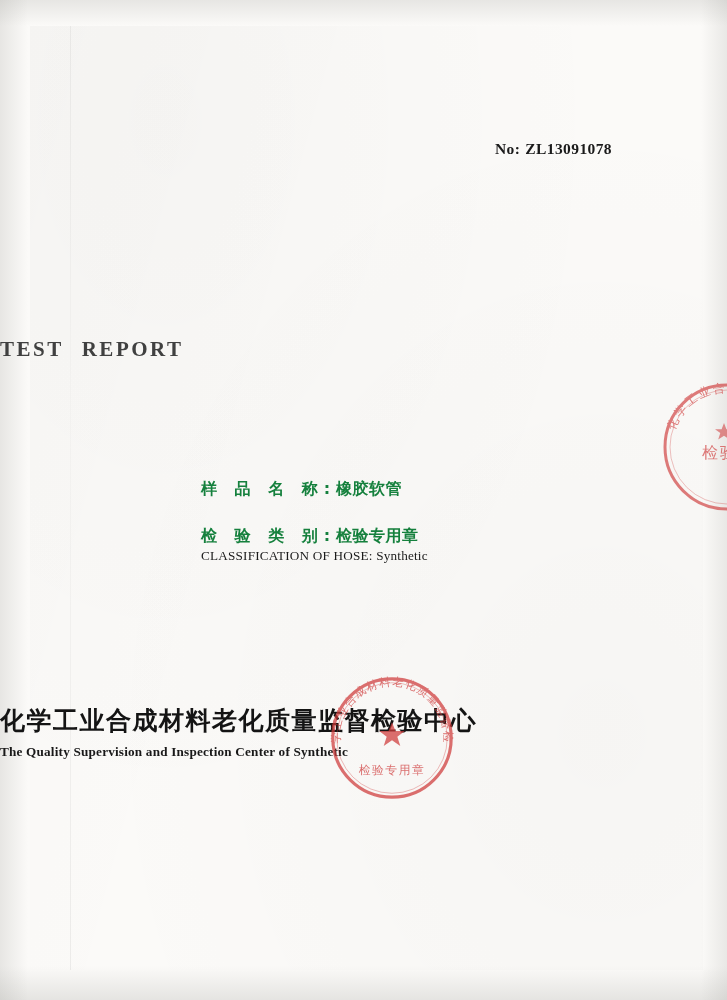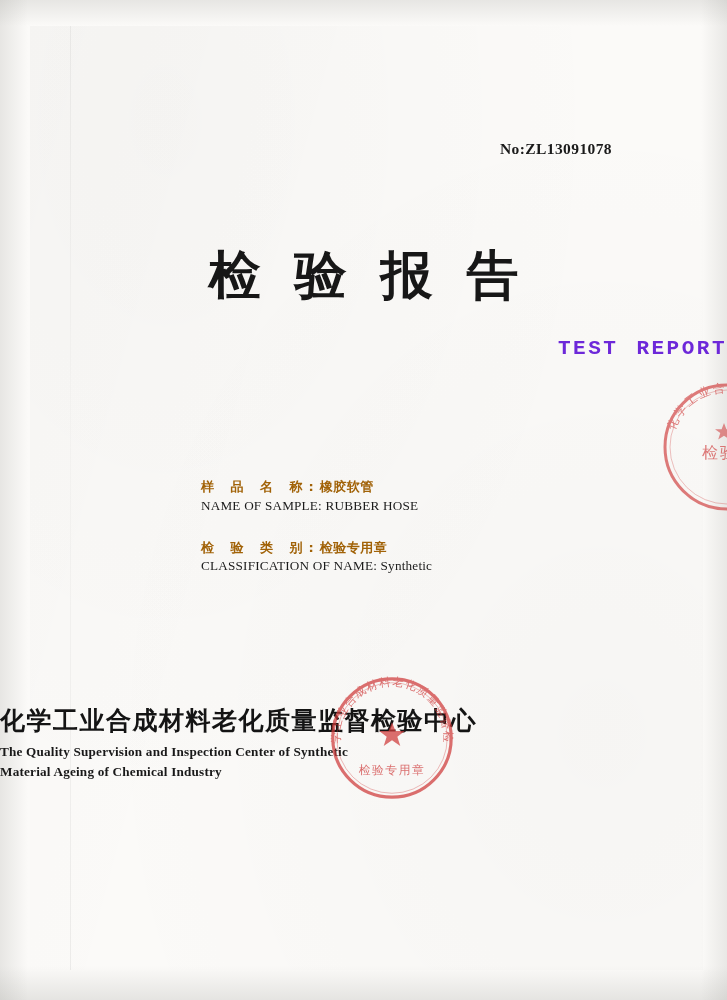--- a/index.html
+++ b/index.html
@@ -50,62 +50,62 @@
     position: absolute;
     top: 140px;
     right: 115px;
     font-size: 15.5px;
     letter-spacing: 0.4px;
     font-family: "Liberation Serif", serif;
     font-weight: 700;
     color: #1a1a1a;
     white-space: nowrap;
   }
-  .doc-no .lbl { font-weight: 700; }
+  .doc-no .lbl { font-weight: 700; margin-right: 5px; }
 
   .title-cn {
     position: absolute;
     top: 248px;
     left: 0;
     width: 727px;
     text-align: center;
     font-family: "DejaVu Serif", serif;
     font-weight: 700;
     font-size: 52px;
     letter-spacing: 34px;
     text-indent: 34px;
     color: #171717;
     line-height: 1.05;
   }
   .title-en {
     position: absolute;
     top: 337px;
     left: 0;
     width: 727px;
-    text-align: right;
-    font-family: Liberation Mono, monospace;
+    text-align: left;
+    font-family: Liberation Serif, serif;
     font-weight: 700;
     font-size: 21px;
     letter-spacing: 2.5px;
-    color: #6d28d9;
+    color: #404040;
   }
   .title-en .gap { display: inline-block; width: 18px; }
 
   .fields {
     position: absolute;
     top: 478px;
     left: 201px;
     width: 470px;
   }
   .field { margin-bottom: 25px; }
   .field .cn {
     font-family: "DejaVu Sans", sans-serif;
-    font-size: 13px;
-    font-weight: 700;
-    color: #a16207;
+    font-size: 16px;
+    font-weight: 700;
+    color: #15803d;
     letter-spacing: 0.5px;
     white-space: nowrap;
     line-height: 1.35;
   }
   .field .cn .lab { letter-spacing: 6px; }
   .field .cn .val { font-weight: 700; letter-spacing: 0.5px; }
   .field .en {
     margin-top: 2px;
     font-family: "Liberation Serif", serif;
     font-size: 13.2px;
@@ -172,57 +172,51 @@
 <div class="page">
 
   <div class="scan-tint"></div>
   <div class="paper-noise"></div>
   <div class="crease"></div>
 
   <div class="doc-no">
     <span class="lbl">No:</span><span class="val">ZL13091078</span>
   </div>
 
-  <div class="title-cn">检验报告</div>
 
   <div class="title-en">
     <span>TEST</span><span class="gap"></span><span>REPORT</span>
   </div>
 
   <div class="fields">
 
     <div class="field">
       <div class="cn">
         <span class="lab">样 品 名 称:</span><span class="val">橡胶软管</span>
-      </div>
-      <div class="en">
-        <span>NAME OF SAMPLE:</span>
-        <span>RUBBER   HOSE</span>
       </div>
     </div>
 
     <div class="field">
     </div>
 
     <div class="field">
       <div class="cn">
         <span class="lab">检 验 类 别:</span><span class="val">检验专用章</span>
       </div>
       <div class="en">
-        <span>CLASSIFICATION OF NAME:</span>
+        <span>CLASSIFICATION OF HOSE:</span>
         <span>Synthetic</span>
       </div>
     </div>
 
   </div>
 
   <div class="footer">
     <div class="org-cn">化学工业合成材料老化质量监督检验中心</div>
     <div class="org-en1">The Quality Supervision and Inspection Center of Synthetic</div>
-    <div class="org-en2">Material Ageing of Chemical Industry</div>
   </div>
 
   <div class="stamp stamp-center">
     <svg viewBox="0 0 150 150">
       <defs>
         <path id="arcC" d="M 22,75 A 53,53 0 0 1 128,75"></path>
         <path id="arcC2" d="M 30,75 A 45,45 0 0 1 120,75"></path>
       </defs>
       <circle cx="75" cy="75" r="60" fill="none" stroke="#cf3a3a" stroke-width="3.2"></circle>
       <circle cx="75" cy="75" r="56" fill="none" stroke="#cf3a3a" stroke-width="0.8" opacity="0.6"></circle>

